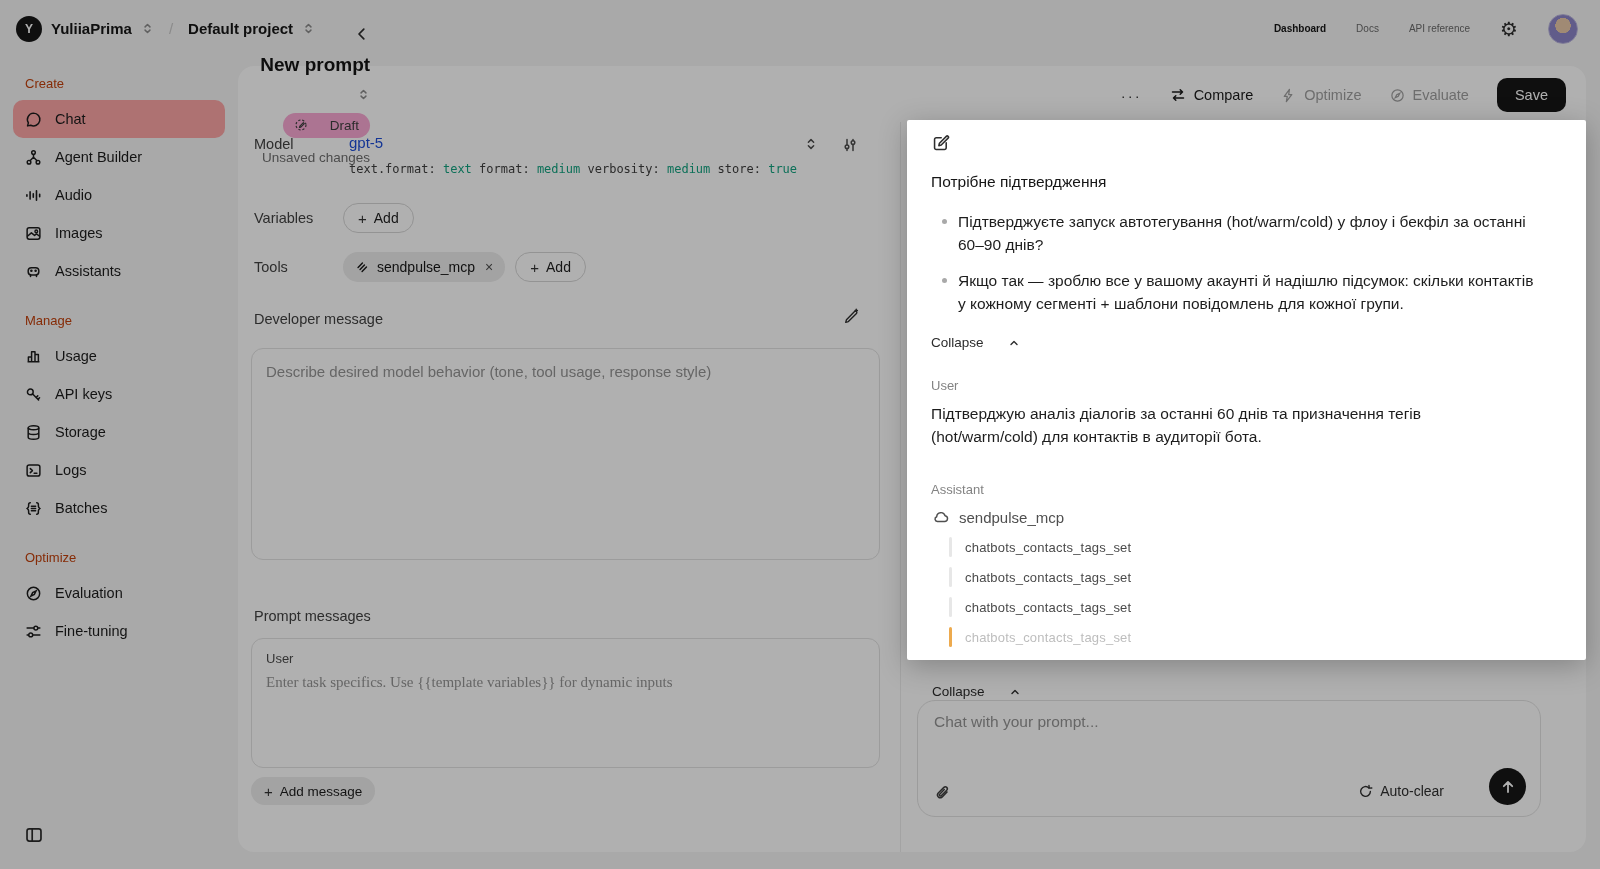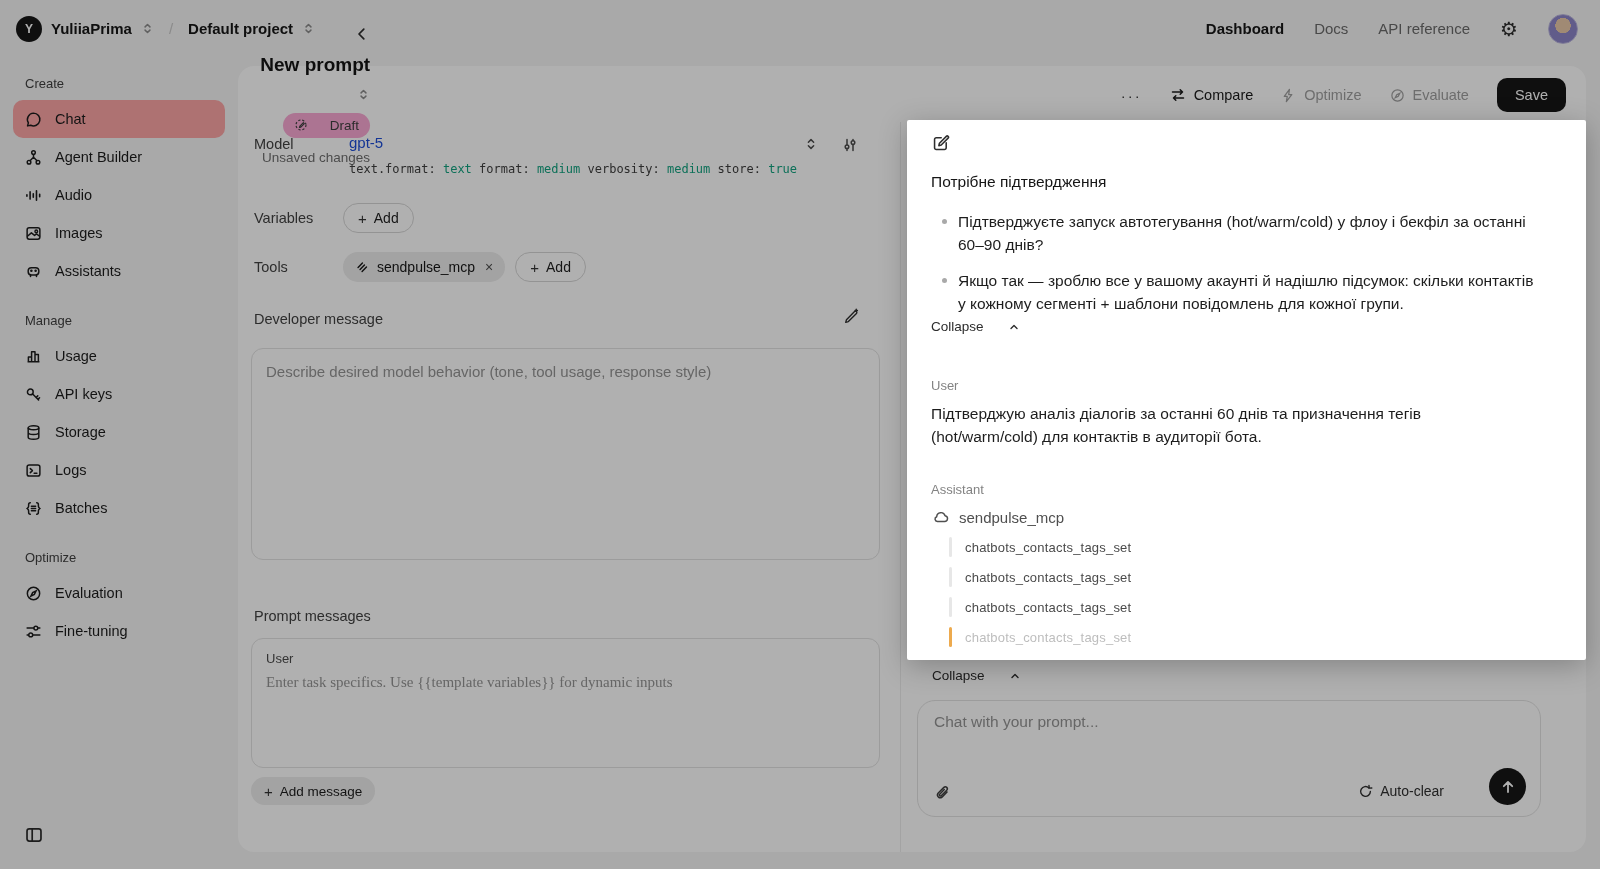--- a/index.html
+++ b/index.html
@@ -15,30 +15,30 @@
   
   .topbar { position:absolute; top:0; left:0; right:0; height:57px;
     display:flex; align-items:center; justify-content:space-between; padding:0 22px 0 16px; }
   .tb-left { display:flex; align-items:center; gap:9px; }
   .org-avatar { width:26px; height:26px; border-radius:50%; background:#161616; color:#fff;
     font-size:12px; font-weight:700; display:flex; align-items:center; justify-content:center; }
   .tb-name { font-size:15px; font-weight:700; color:#161616; }
   .updown { color:#8b8b8b; }
   .tb-slash { color:#c9c9c9; font-size:15px; margin:0 6px; }
   .tb-right { display:flex; align-items:center; gap:30px; }
-  .tb-link { font-size:15px; color:#6a6a6a; cursor:pointer; }
+  .tb-link { font-size:10px; color:#6a6a6a; cursor:pointer; }
   .tb-link.active { color:#161616; font-weight:700; }
   .gear { font-size:20px; color:#2d2d2d; line-height:1; }
   .user-avatar { width:30px; height:30px; border-radius:50%;
     background:radial-gradient(circle at 50% 38%, #e8c9a8 0 34%, #8d86c9 35%);
     border:1px solid #b9b4dd; }
 
   
   .sidebar { position:absolute; top:57px; left:0; width:238px; bottom:0; padding:10px 13px 0 13px; }
-  .side-title { font-size:13px; color:#404040; padding:9px 0 9px 12px; }
+  .side-title { font-size:13px; color:#c2410c; padding:9px 0 9px 12px; }
   .side-item { display:flex; align-items:center; gap:13px; height:38px; padding:0 12px;
     border-radius:10px; font-size:14.5px; color:#1c1c1c; cursor:pointer; }
   .side-item.active { background:#fca5a5; }
   .side-item svg { color:#1c1c1c; }
   .side-gap { height:14px; }
   .panel-toggle { position:absolute; left:25px; bottom:25px; color:#2a2a2a; cursor:pointer; }
 
   
   .main-card { position:absolute; left:238px; top:66px; width:1348px; height:786px;
     background:#ffffff; border-radius:16px; }
@@ -83,21 +83,21 @@
     border:1px solid #e2e2e2; border-radius:12px; background:#fff; padding:12px 14px; }
   .msg-role { font-size:13px; color:#4c4c4c; }
   .msg-textarea { width:100%; height:78px; border:none; outline:none; resize:none; margin-top:8px;
     font-family:Liberation Serif, serif; font-size:15px; color:#1a1a1a; background:transparent; }
   .add-msg-btn { position:absolute; left:13px; top:655px; display:inline-flex; align-items:center;
     gap:7px; height:28px; padding:0 13px; background:#ececec; border:none; border-radius:14px;
     font-size:13.5px; font-family:inherit; color:#1c1c1c; cursor:pointer; }
 
   
   .chat-col { position:absolute; left:662px; top:56px; right:0; bottom:0; border-left:1px solid #ececec; }
-  .collapse-link { display:inline-flex; align-items:center; gap:24px; font-size:13.5px; color:#2c2c2c; cursor:pointer; }
+  .collapse-link { display:inline-flex; align-items:center; gap:24px; font-size:13.5px; color:#2c2c2c; cursor:pointer;margin-top:16px; }
   .chat-collapse { position:absolute; left:31px; top:546px; }
   .chat-input-box { position:absolute; left:16px; top:578px; width:624px; height:117px;
     border:1px solid #e2e2e2; border-radius:18px; background:#fff; }
   .chat-ta { position:absolute; left:16px; top:12px; width:560px; height:52px; border:none; outline:none;
     resize:none; font-family:inherit; font-size:15.5px; color:#1a1a1a; background:transparent; }
   .clip { position:absolute; left:16px; bottom:14px; color:#3d3d3d; cursor:pointer; }
   .auto-clear { position:absolute; right:96px; bottom:17px; display:flex; align-items:center; gap:7px;
     font-size:14px; color:#303030; cursor:pointer; }
   .send-btn { position:absolute; right:14px; bottom:11px; width:37px; height:37px; border-radius:50%;
     background:#171717; border:none; color:#fff; cursor:pointer;

